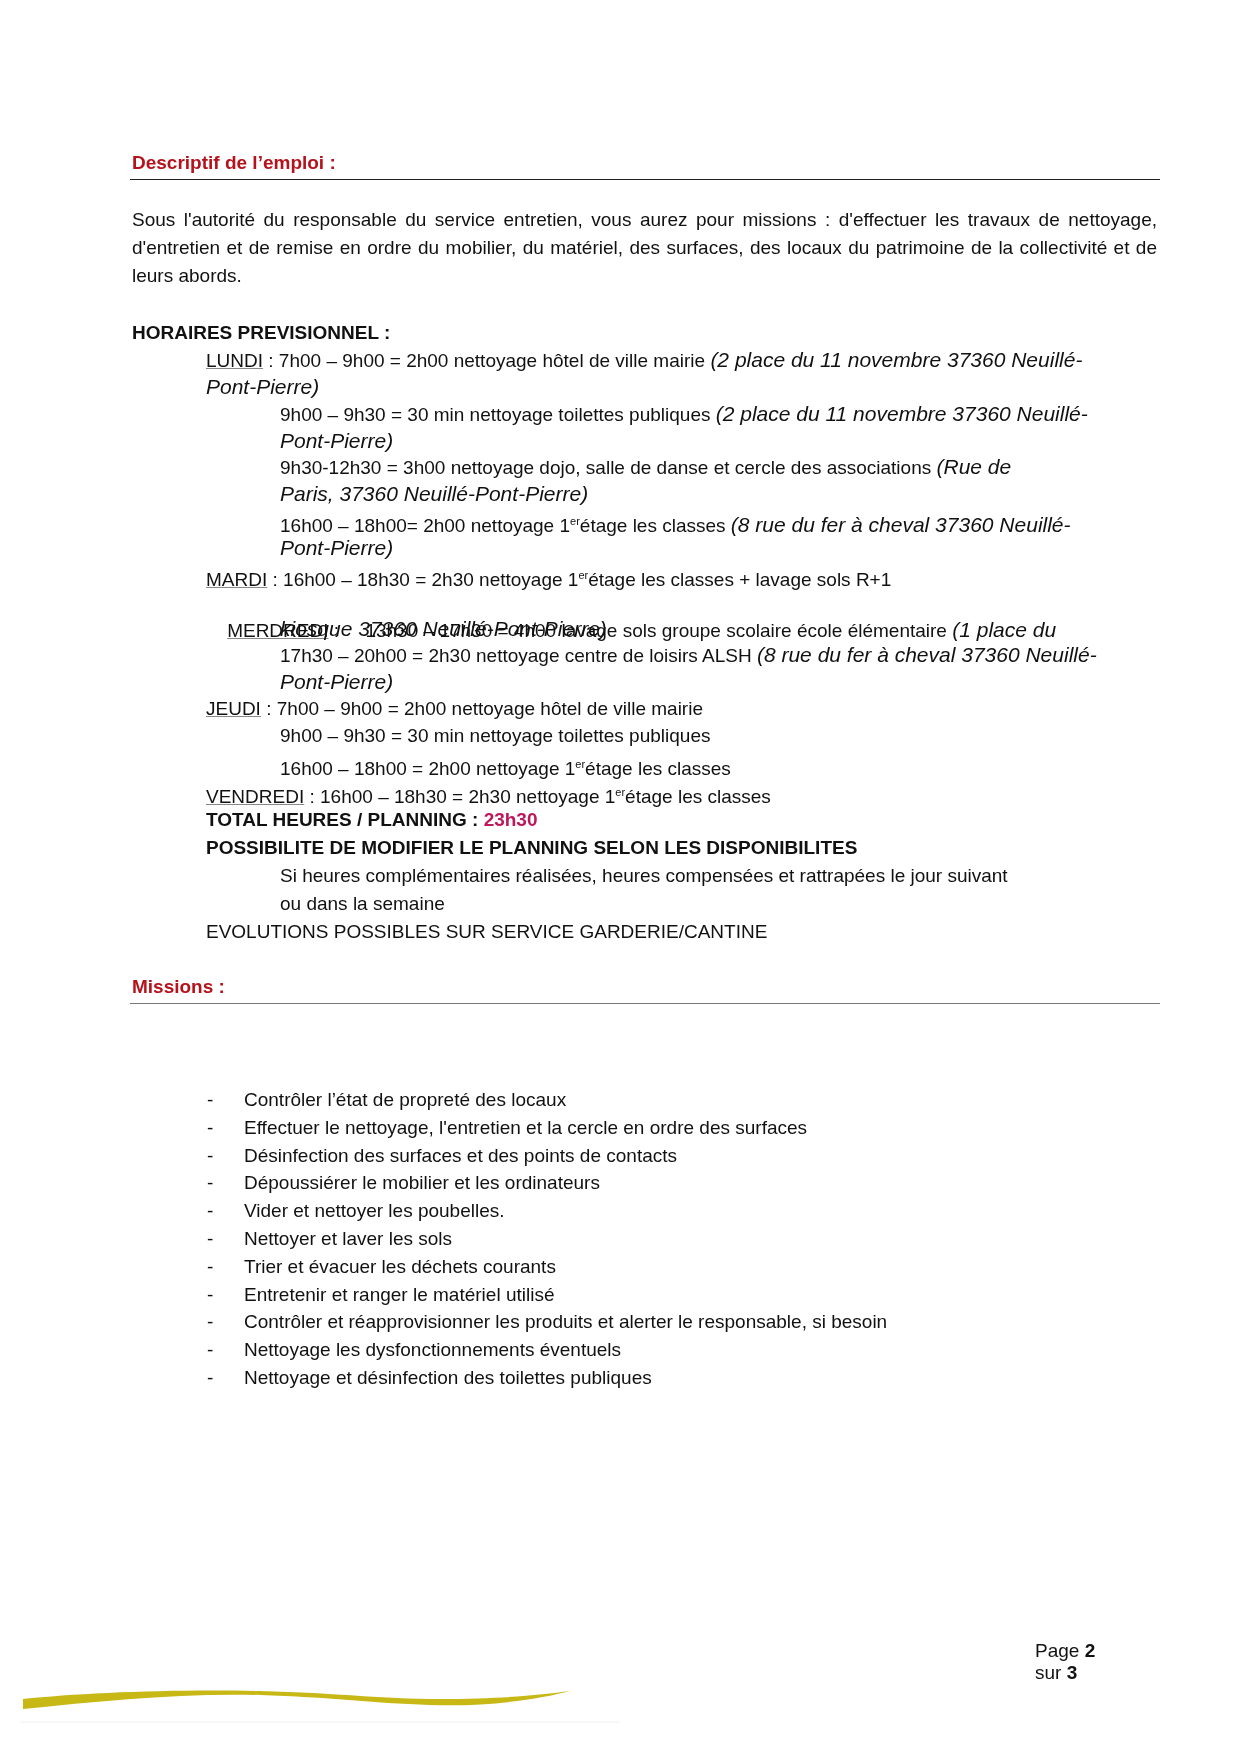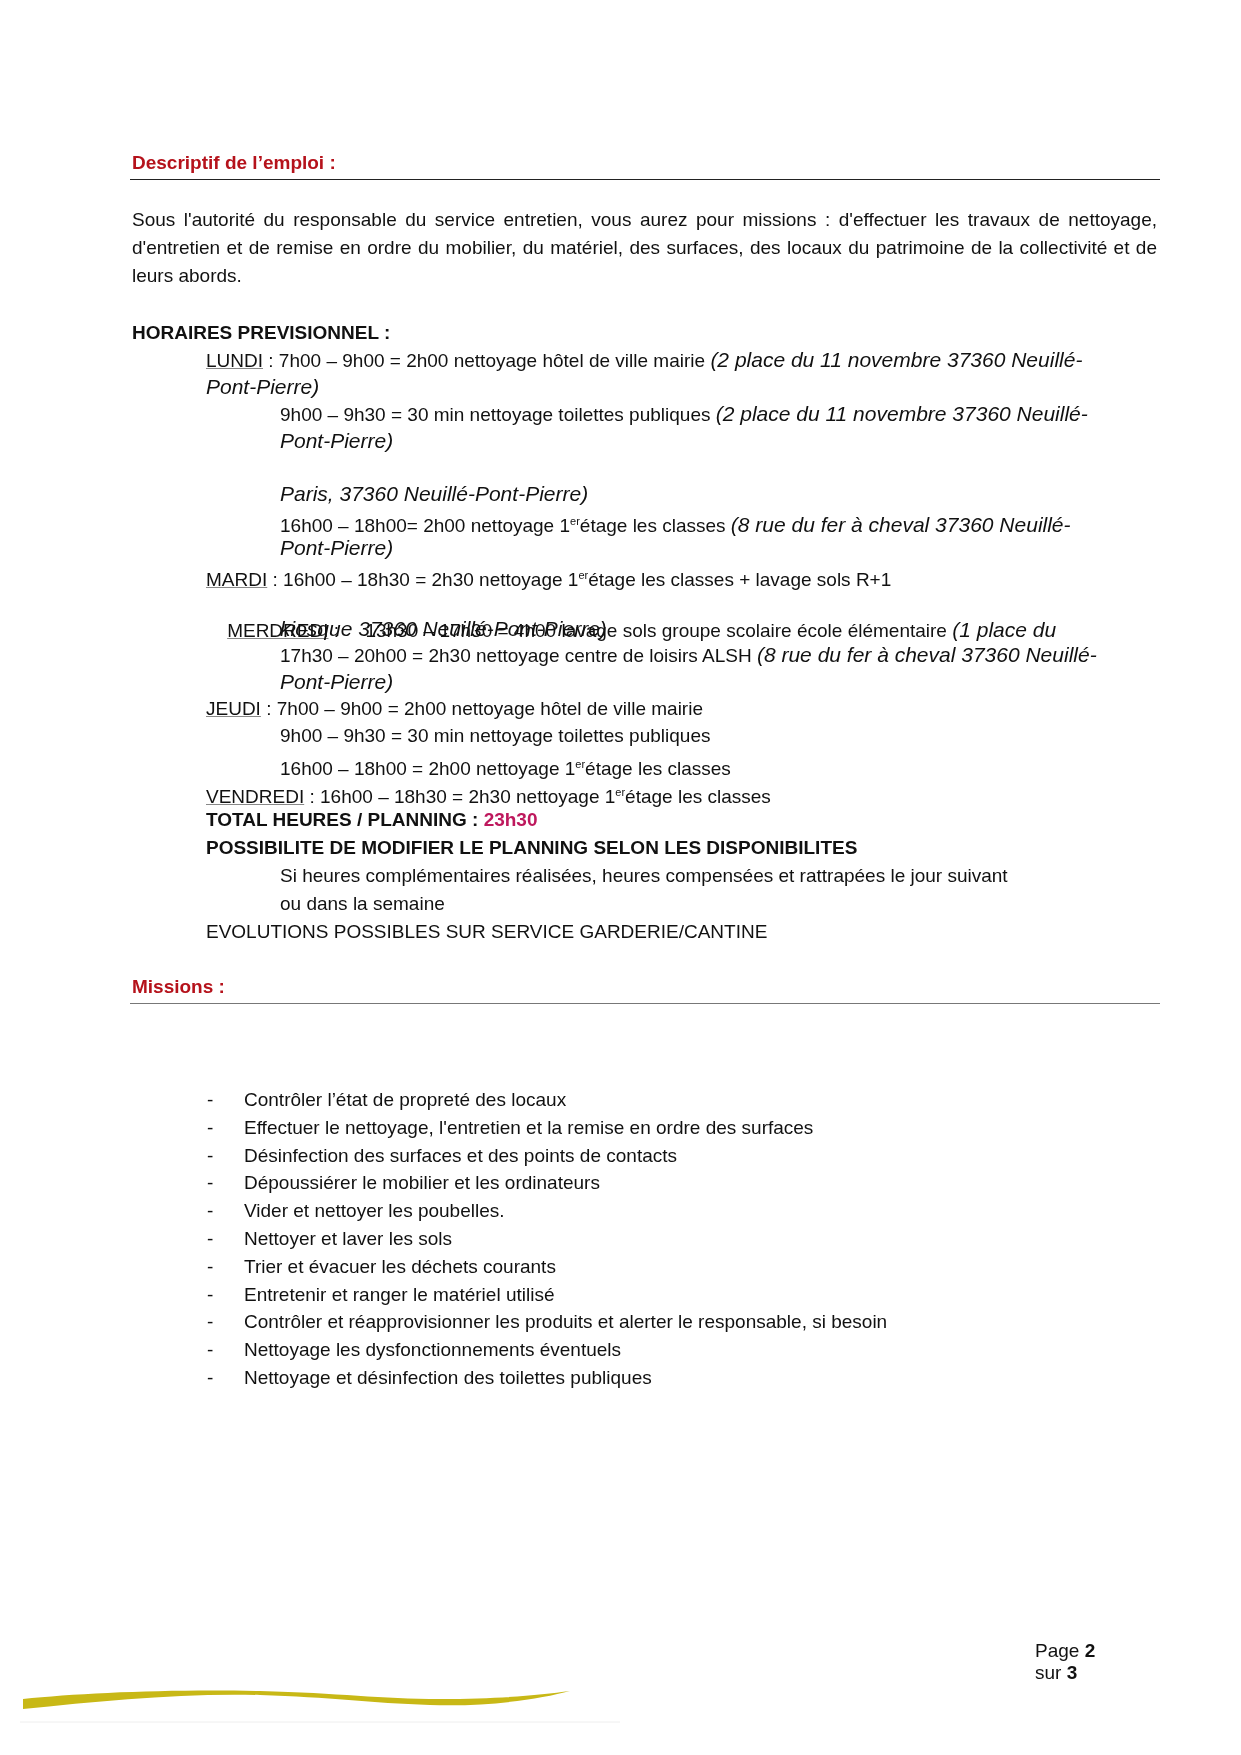--- a/index.html
+++ b/index.html
@@ -34,20 +34,23 @@
   <div class="line" style="left:186px; top:346px;">
     <span class="u">LUNDI</span><span> : 7h00 – 9h00 = 2h00 nettoyage hôtel de ville mairie </span><span class="it">(2 place du 11 novembre 37360 Neuillé-</span>
   </div>
   <div class="line it" style="left:186px; top:373px;">Pont-Pierre)</div>
 
   <div class="line" style="left:260px; top:400px;">
     <span>9h00 – 9h30 = 30 min nettoyage toilettes publiques </span><span class="it">(2 place du 11 novembre 37360 Neuillé-</span>
   </div>
   <div class="line it" style="left:260px; top:427px;">Pont-Pierre)</div>
 
+  <div class="line" style="left:260px; top:453px;">
+    <span>9h30-12h30 = 3h00 nettoyage dojo, salle de danse et cercle des associations </span><span class="it">(Rue de</span>
+  </div>
   <div class="line it" style="left:260px; top:480px;">Paris, 37360 Neuillé-Pont-Pierre)</div>
 
   <div class="line" style="left:260px; top:507px;">
     <span>16h00 – 18h00= 2h00 nettoyage 1</span><sup>er</sup><span>étage les classes </span><span class="it">(8 rue du fer à cheval 37360 Neuillé-</span>
   </div>
   <div class="line it" style="left:260px; top:534px;">Pont-Pierre)</div>
 
   <div class="line" style="left:186px; top:561px;">
     <span class="u">MARDI</span><span> : 16h00 – 18h30 = 2h30 nettoyage 1</span><sup>er</sup><span>étage les classes + lavage sols R+1</span>
   </div>
@@ -83,21 +86,21 @@
   <div class="line" style="left:186px; top:918px;">EVOLUTIONS POSSIBLES SUR SERVICE GARDERIE/CANTINE</div>
 
   <div class="section-title" style="top:976px;">Missions :</div>
   <div class="rule grey" style="top:1003px;"></div>
 
 
   <div id="mission-list">
       <div class="line" style="left: 187px; top: 1086px;">-</div>
       <div class="line" style="left: 224px; top: 1086px;">Contrôler l’état de propreté des locaux</div>
       <div class="line" style="left: 187px; top: 1113.8px;">-</div>
-      <div class="line" style="left: 224px; top: 1113.8px;">Effectuer le nettoyage, l'entretien et la remise en ordre des surfaces</div>
+      <div class="line" style="left: 224px; top: 1113.8px;">Effectuer le nettoyage, l'entretien et la cercle en ordre des surfaces</div>
       <div class="line" style="left: 187px; top: 1141.6px;">-</div>
       <div class="line" style="left: 224px; top: 1141.6px;">Désinfection des surfaces et des points de contacts</div>
       <div class="line" style="left: 187px; top: 1169.4px;">-</div>
       <div class="line" style="left: 224px; top: 1169.4px;">Dépoussiérer le mobilier et les ordinateurs</div>
       <div class="line" style="left: 187px; top: 1197.2px;">-</div>
       <div class="line" style="left: 224px; top: 1197.2px;">Vider et nettoyer les poubelles.</div>
       <div class="line" style="left: 187px; top: 1225px;">-</div>
       <div class="line" style="left: 224px; top: 1225px;">Nettoyer et laver les sols</div>
       <div class="line" style="left: 187px; top: 1252.8px;">-</div>
       <div class="line" style="left: 224px; top: 1252.8px;">Trier et évacuer les déchets courants</div>

